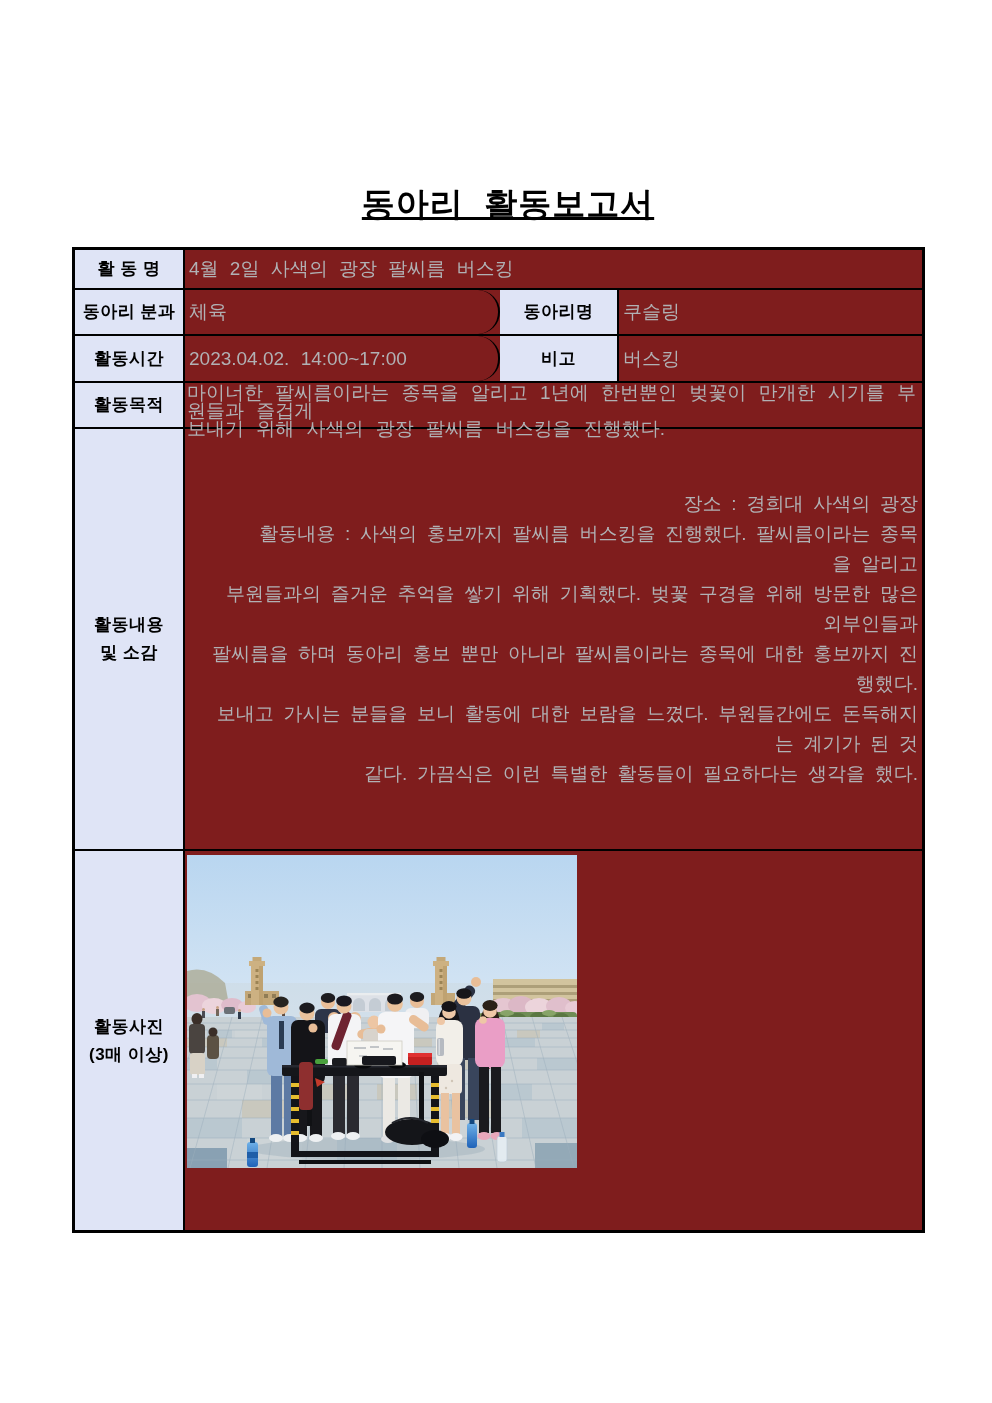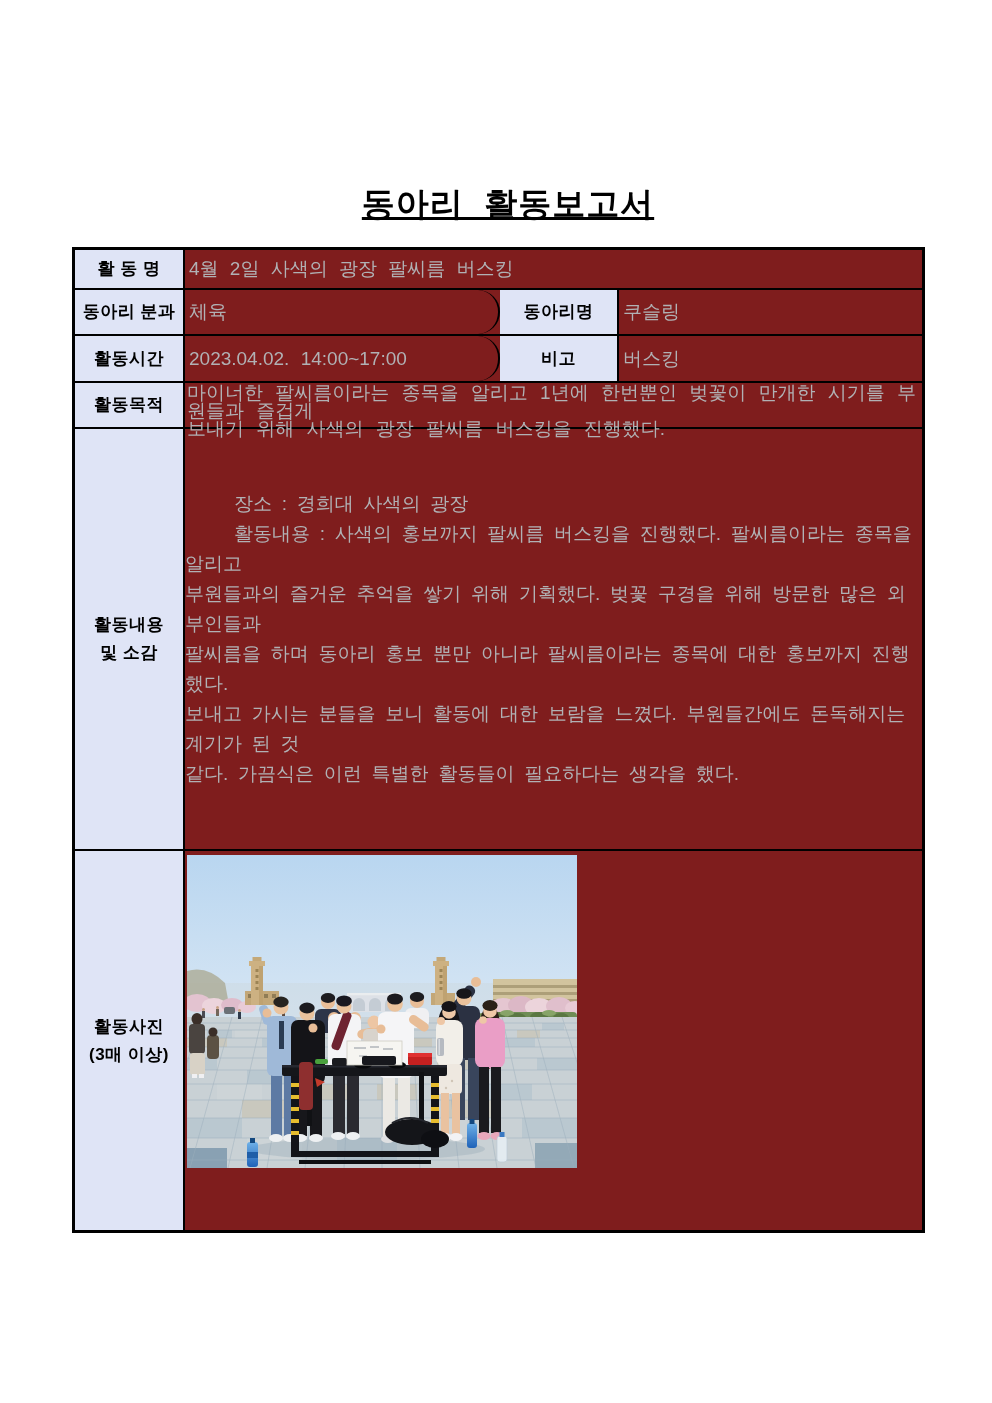--- a/index.html
+++ b/index.html
@@ -41,21 +41,21 @@
   }
   .v1{width:315px;flex:none;border-right:2px solid var(--border);border-radius:22px;}
   .l2{width:119px;flex:none;}
   .indent{}
   .purpose-cell{position:relative;align-items:flex-start;padding-left:0;}
   .purpose-lines{
     position:absolute;top:1px;left:2px;right:2px;
     line-height:18px;word-spacing:7px;
   }
   .pline{white-space:pre-wrap;}
-  .content-cell{padding-left:0;padding-right:4px;}
+  .content-cell{padding-left:14px;padding-right:4px;text-align:right;}
   .content-lines{width:100%;line-height:30px;word-spacing:4.5px;}
   .cline{white-space:pre-wrap;min-height:30px;}
   .photo-cell{align-items:flex-start;padding:4px 0 0 2px;}
   .photo-cell svg{display:block;}
 </style>
 </head>
 <body>
 
 <div class="page">
 

